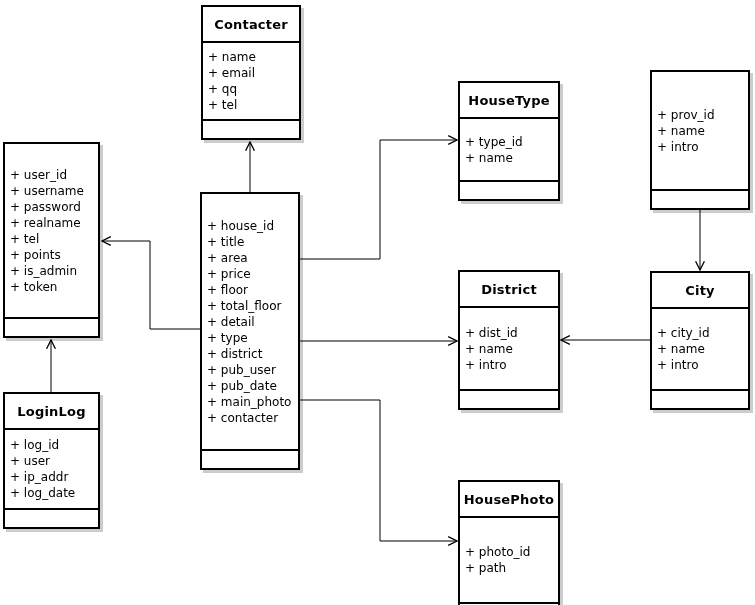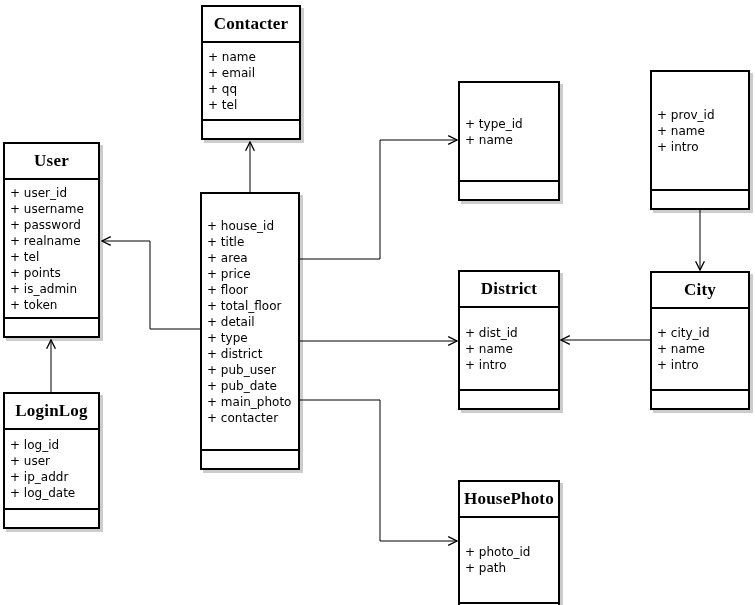--- a/index.html
+++ b/index.html
@@ -23,23 +23,22 @@
     z-index: 2;
   }
   .entity .title {
     height: 34px;
     flex: none;
     border-bottom: 2px solid #000;
     display: flex;
     align-items: center;
     justify-content: center;
     font-weight: bold;
-    font-size: 17px;
+    font-size: 13px;
     letter-spacing: 0.2px;
-    font-family: Liberation Serif, serif;
   }
   .entity .attrs {
     flex: 1;
     border-bottom: 2px solid #000;
     display: flex;
     flex-direction: column;
     justify-content: center;
     padding: 3px 3px 3px 5px;
     overflow: hidden;
   }
@@ -80,21 +79,20 @@
     <div class="attrs">
       <div class="attr">+ name</div>
       <div class="attr">+ email</div>
       <div class="attr">+ qq</div>
       <div class="attr">+ tel</div>
     </div>
     <div class="footer"></div>
   </div>
 
   <div class="entity" id="e-user">
-    <div class="title">User</div>
     <div class="attrs">
       <div class="attr">+ user_id</div>
       <div class="attr">+ username</div>
       <div class="attr">+ password</div>
       <div class="attr">+ realname</div>
       <div class="attr">+ tel</div>
       <div class="attr">+ points</div>
       <div class="attr">+ is_admin</div>
       <div class="attr">+ token</div>
     </div>
@@ -125,20 +123,21 @@
       <div class="attr">+ district</div>
       <div class="attr">+ pub_user</div>
       <div class="attr">+ pub_date</div>
       <div class="attr">+ main_photo</div>
       <div class="attr">+ contacter</div>
     </div>
     <div class="footer"></div>
   </div>
 
   <div class="entity" id="e-housetype">
+    <div class="title">HouseType</div>
     <div class="attrs">
       <div class="attr">+ type_id</div>
       <div class="attr">+ name</div>
     </div>
     <div class="footer"></div>
   </div>
 
   <div class="entity" id="e-province">
     <div class="attrs">
       <div class="attr">+ prov_id</div>

